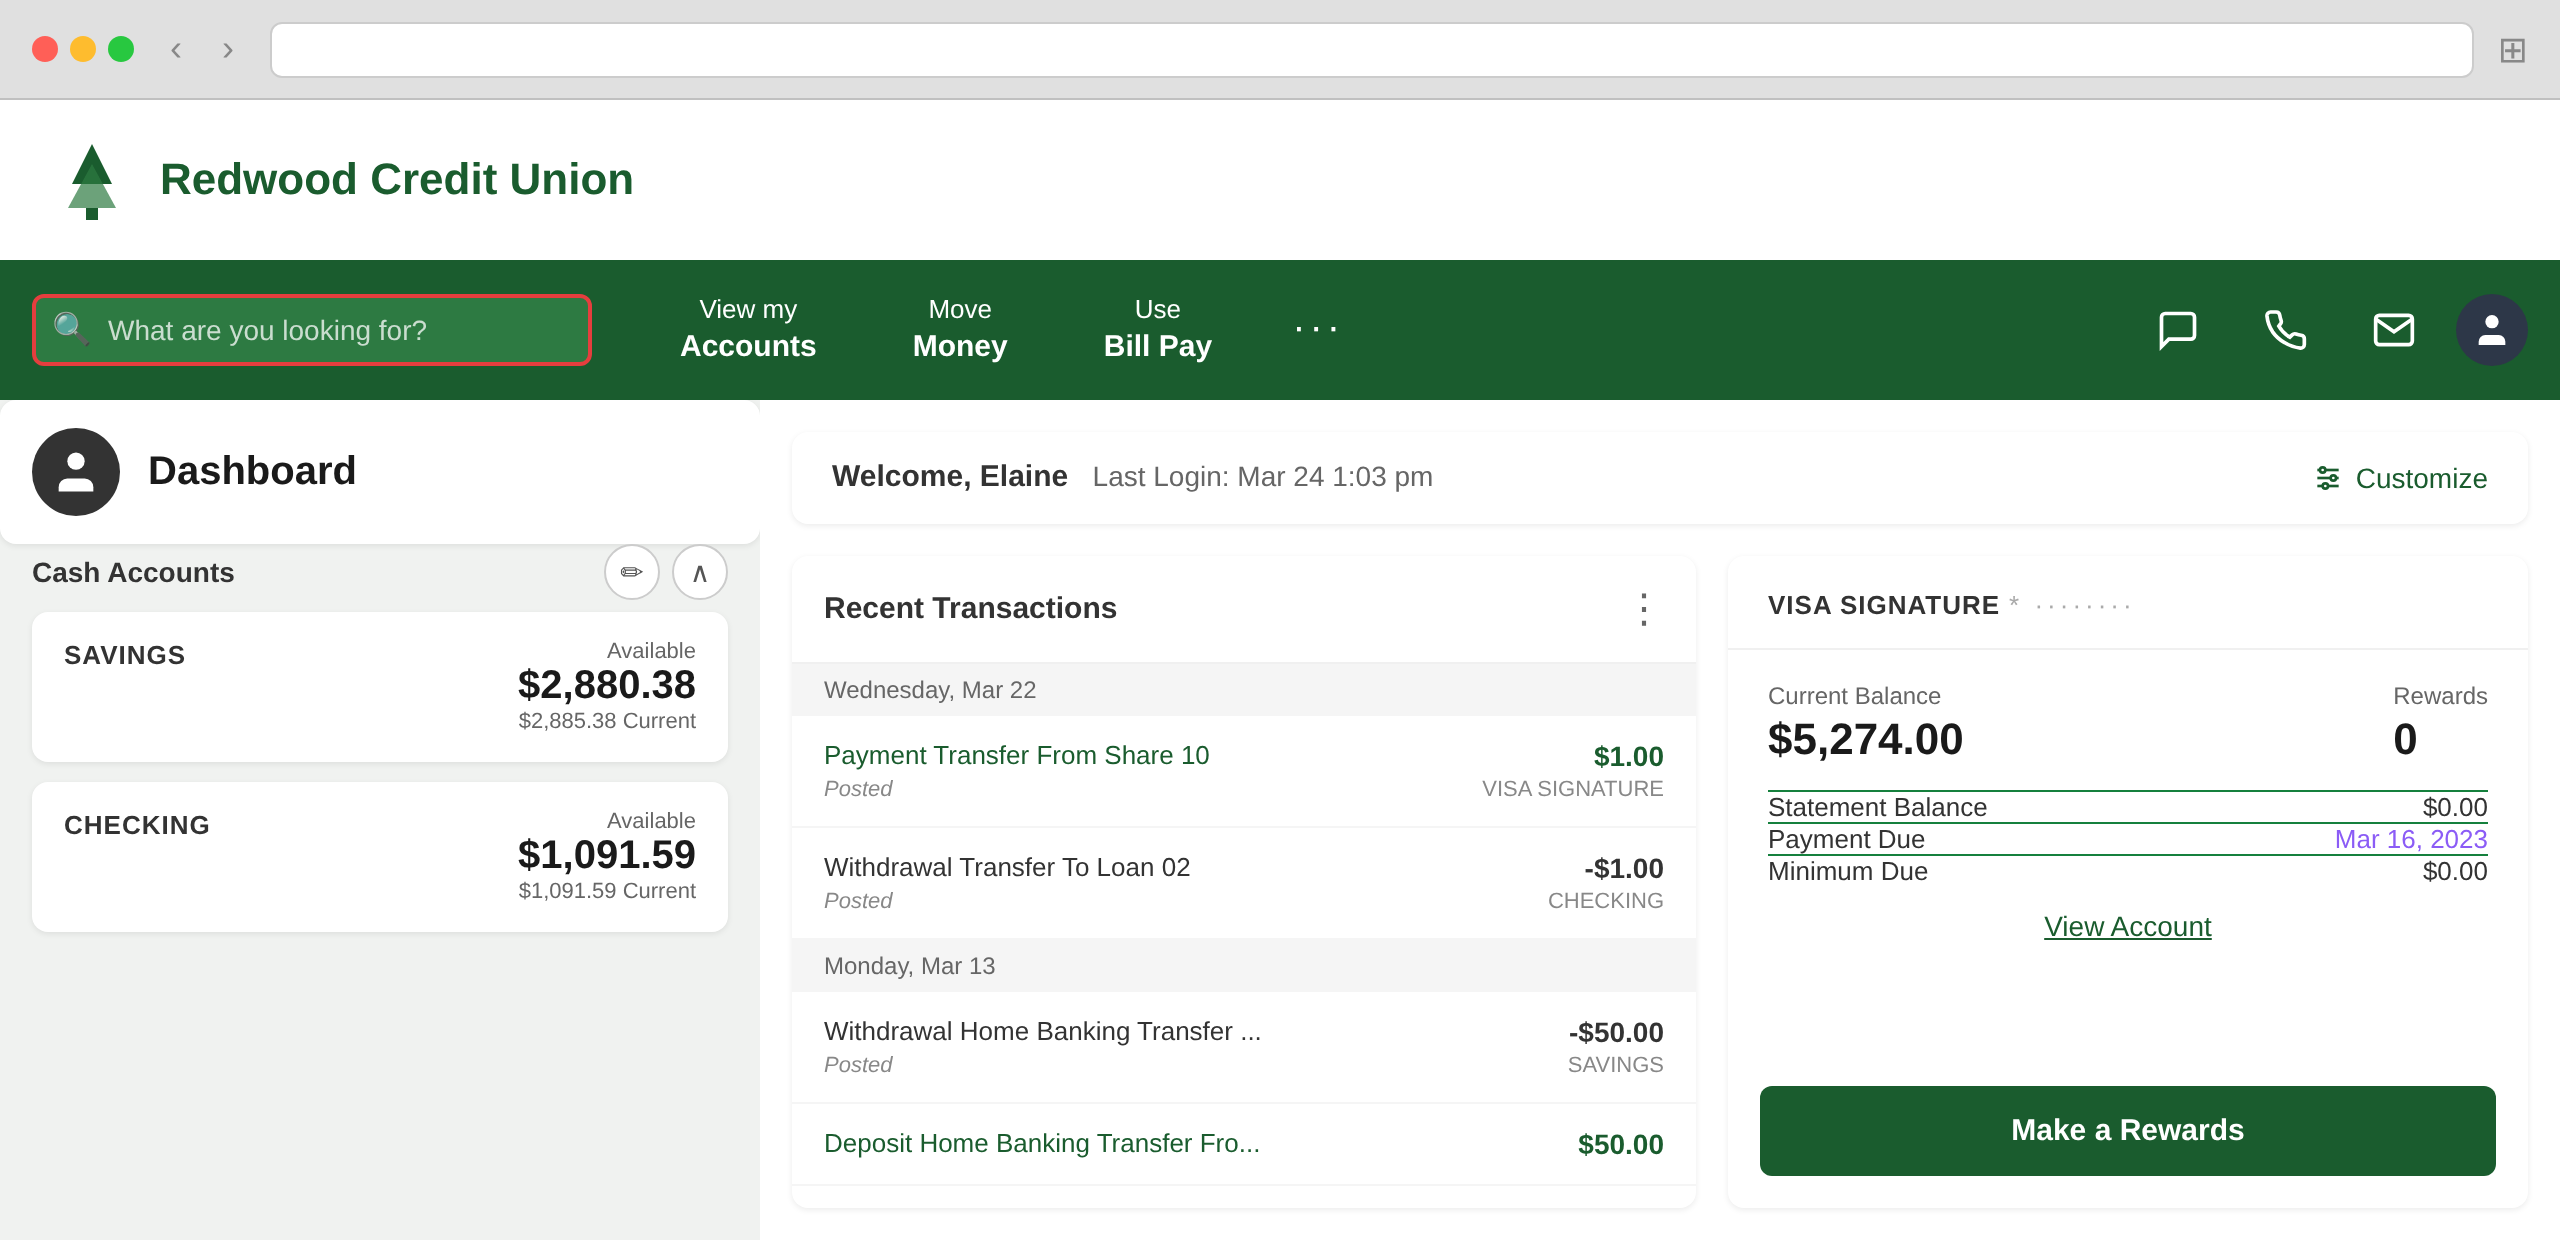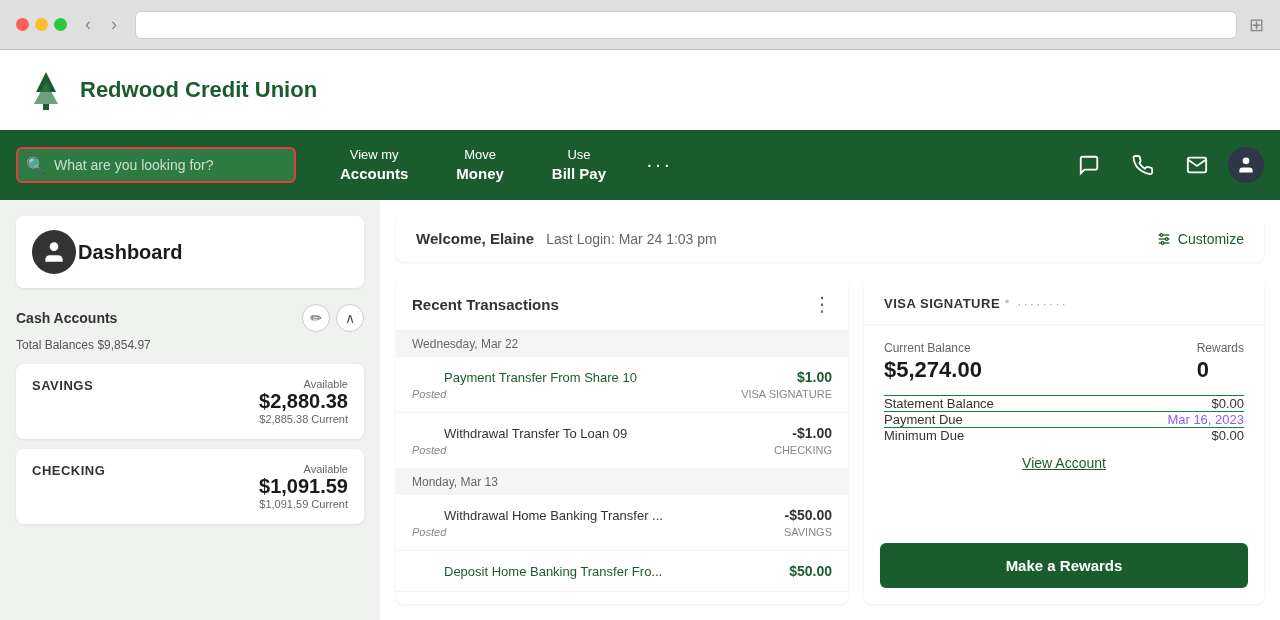--- a/index.html
+++ b/index.html
@@ -134,26 +134,25 @@
 
     
     .sidebar {
       width: 380px;
       background: #f0f2f0;
       overflow-y: auto;
       flex-shrink: 0;
     }
     .dashboard-header {
       background: #fff;
-      margin: 16px;
       padding: 14px 16px;
       border-radius: 8px;
       display: flex;
       align-items: center;
-      gap: 2px;
+      gap: 14px;
       box-shadow: 0 1px 3px rgba(0,0,0,0.08);
     }
     .user-avatar {
       width: 44px;
       height: 44px;
       border-radius: 50%;
       background: #333;
       display: flex;
       align-items: center;
       justify-content: center;
@@ -259,21 +258,21 @@
       padding: 6px 16px;
       font-size: 12px;
       color: #666;
       font-weight: 500;
     }
     .transaction-row {
       padding: 12px 16px;
       border-bottom: 1px solid #f5f5f5;
       cursor: pointer;
     }
-    .tx-main { display: flex; justify-content: space-between; align-items: center; margin-left: 32px; }
+    .tx-main { display: flex; justify-content: space-between; align-items: flex-start; }
     .tx-name { font-size: 13px; color: #1a5c2e; font-weight: 500; }
     .tx-name-dark { font-size: 13px; color: #333; font-weight: 500; }
     .tx-amount-pos { font-size: 14px; font-weight: 600; color: #1a5c2e; }
     .tx-amount-neg { font-size: 14px; font-weight: 600; color: #333; }
     .tx-sub { display: flex; justify-content: space-between; margin-top: 3px; }
     .tx-status { font-size: 11px; color: #888; font-style: italic; }
     .tx-account { font-size: 11px; color: #888; font-weight: 500; }
 
     
     .visa-card {
@@ -423,24 +422,20 @@
       </div>
 
       <div class="cash-accounts-section">
         <div class="section-header">
           <span class="section-title">Cash Accounts</span>
           <div class="section-controls">
             <button class="icon-btn">✏</button>
             <button class="icon-btn">∧</button>
           </div>
         </div>
-        <div class="section-total">
-          <span>Total Balances</span>
-          <span>$9,854.97</span>
-        </div>
 
         <div class="account-card">
           <div class="account-card-header">
             <span class="account-name">SAVINGS</span>
             <div>
               <div class="account-available">Available</div>
               <div class="account-balance">$2,880.38</div>
               <div class="account-current">$2,885.38 Current</div>
             </div>
           </div>
@@ -497,21 +492,21 @@
               <span class="tx-amount-pos">$1.00</span>
             </div>
             <div class="tx-sub">
               <span class="tx-status">Posted</span>
               <span class="tx-account">VISA SIGNATURE</span>
             </div>
           </div>
 
           <div class="transaction-row">
             <div class="tx-main">
-              <span class="tx-name-dark">Withdrawal Transfer To Loan 09</span>
+              <span class="tx-name-dark">Withdrawal Transfer To Loan 02</span>
               <span class="tx-amount-neg">-$1.00</span>
             </div>
             <div class="tx-sub">
               <span class="tx-status">Posted</span>
               <span class="tx-account">CHECKING</span>
             </div>
           </div>
 
           <div class="date-divider">Monday, Mar 13</div>
 

